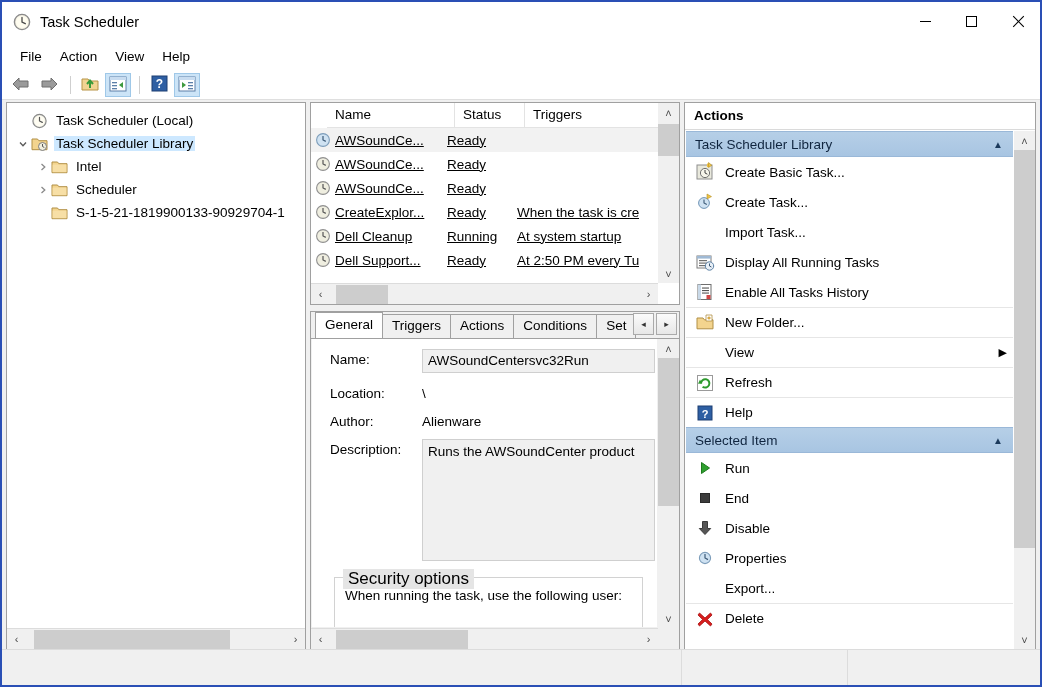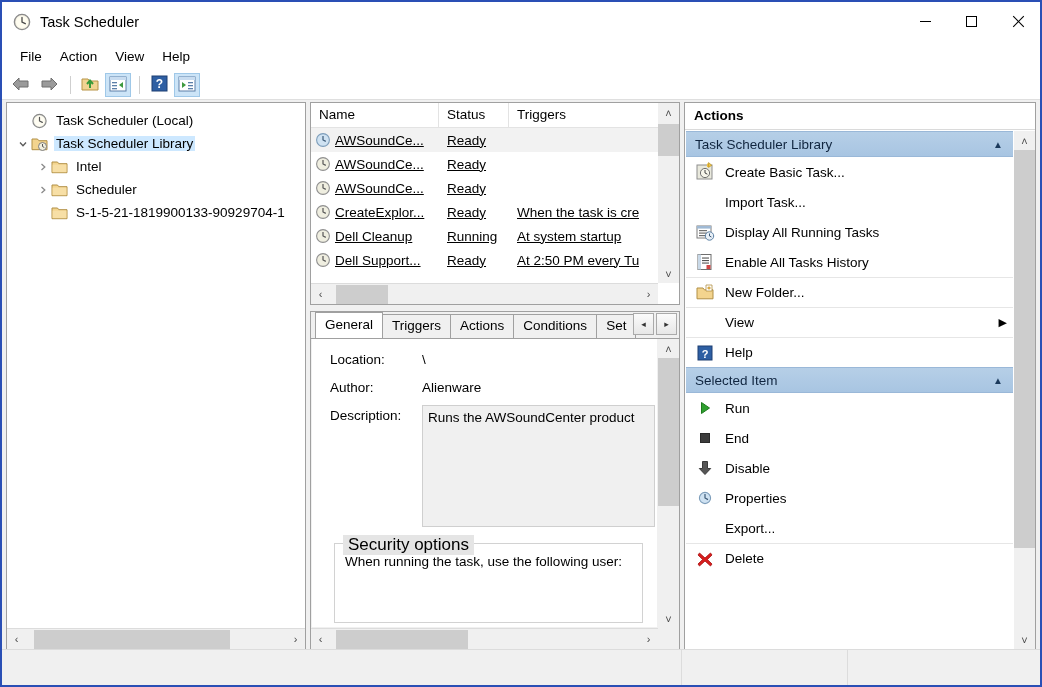--- a/index.html
+++ b/index.html
@@ -137,21 +137,21 @@
     width: 370px; height: 548px;
   }
   .list-pane {
     position: absolute; left: 0; top: 0;
     width: 370px; height: 203px;
     background: #ffffff;
     border: 1px solid #a0a0a0;
     overflow: hidden;
   }
   .list-inner { position: absolute; left: 0; top: 0; right: 21px; bottom: 21px; overflow: hidden; }
-  .lv-header { display: flex; height: 25px; background: #ffffff; border-bottom: 1px solid #e3e3e3; }
+  .lv-header { display: flex; height: 25px; background: #ffffff; border-bottom: 1px solid #e3e3e3; margin-left: 16px; }
   .lv-th {
     font-size: 13.5px; color: #000;
     padding: 4px 0 0 8px;
     border-right: 1px solid #e3e3e3;
     white-space: nowrap; overflow: hidden;
   }
   .lv-row { display: flex; height: 24px; align-items: center; white-space: nowrap; }
   .lv-row.selected { background: #f2f2f2; }
   .lv-cell { font-size: 13.5px; padding-left: 8px; overflow: hidden; white-space: nowrap; text-decoration: underline; }
   .lv-cell.name { display: flex; align-items: center; padding-left: 4px; }
@@ -561,20 +561,24 @@
           <div class="tab">Conditions</div>
           <div class="tab">Set</div>
           <div class="tab-spin">
             <div class="sp">◂</div>
             <div class="sp">▸</div>
           </div>
         </div>
 
         <div class="detail-body">
           <div class="form-row">
+            <div class="form-label">Name:</div>
+            <div class="form-input">AWSoundCentersvc32Run</div>
+          </div>
+          <div class="form-row">
             <div class="form-label">Location:</div>
             <div class="form-static">\</div>
           </div>
           <div class="form-row">
             <div class="form-label">Author:</div>
             <div class="form-static">Alienware</div>
           </div>
           <div class="form-row">
             <div class="form-label">Description:</div>
             <div class="form-textarea">Runs the AWSoundCenter product</div>
@@ -620,20 +624,30 @@
               <rect x="2" y="3" width="15" height="14" fill="#e9e9dd" stroke="#8e8e8e" stroke-width="1"></rect>
               <circle cx="10" cy="11" r="4.6" fill="#f6f5ea" stroke="#6f6f6f" stroke-width="1"></circle>
               <path d="M10 8 L10 11 L12.4 12.2" stroke="#444" stroke-width="1" fill="none"></path>
               <path d="M12 1.5 L15 1.5 L15 5 L12 5 Z" fill="#f0c040"></path>
               <path d="M13.5 0.5 L16.8 3.3 L13.5 5.5 Z" fill="#efc544" stroke="#b38e2a" stroke-width="0.6"></path>
             </svg>
           </span>
           <span class="lbl">Create Basic Task...</span>
         </div>
 
+        <div class="act-item">
+          <span class="ico">
+            <svg width="20" height="20" viewBox="0 0 20 20">
+              <circle cx="9" cy="11" r="5.4" fill="#cfe2f2" stroke="#6f94b6" stroke-width="1"></circle>
+              <path d="M9 7.5 L9 11 L11.8 12.4" stroke="#3d5a77" stroke-width="1.1" fill="none"></path>
+              <path d="M12 2 L16.5 4.6 L12 7 Z" fill="#efc544" stroke="#b38e2a" stroke-width="0.6"></path>
+            </svg>
+          </span>
+          <span class="lbl">Create Task...</span>
+        </div>
 
         <div class="act-item">
           <span class="ico"></span>
           <span class="lbl">Import Task...</span>
         </div>
 
         <div class="act-item">
           <span class="ico">
             <svg width="20" height="20" viewBox="0 0 20 20">
               <rect x="2" y="4" width="14" height="12" fill="#ffffff" stroke="#7d7d7d" stroke-width="1"></rect>
@@ -672,20 +686,30 @@
           </span>
           <span class="lbl">New Folder...</span>
         </div>
 
         <div class="act-item sep">
           <span class="ico"></span>
           <span class="lbl">View</span>
           <span class="sub">▶</span>
         </div>
 
+        <div class="act-item sep">
+          <span class="ico">
+            <svg width="20" height="20" viewBox="0 0 20 20">
+              <rect x="2.5" y="2.5" width="15" height="15" fill="#ffffff" stroke="#9a9a9a" stroke-width="1"></rect>
+              <path d="M6 10.5 a4.2 4.2 0 1 1 1.6 3.2" fill="none" stroke="#2e9a2e" stroke-width="2"></path>
+              <path d="M5 6.5 L7.2 10.5 L3 10.8 Z" fill="#2e9a2e"></path>
+            </svg>
+          </span>
+          <span class="lbl">Refresh</span>
+        </div>
 
         <div class="act-item sep">
           <span class="ico">
             <svg width="20" height="20" viewBox="0 0 20 20">
               <rect x="3" y="3" width="14" height="14" fill="#2e5fa3" stroke="#1d3f72" stroke-width="1"></rect>
               <text x="10" y="14.5" font-size="11" font-family="Liberation Sans, sans-serif" fill="#ffffff" text-anchor="middle" font-weight="bold">?</text>
             </svg>
           </span>
           <span class="lbl">Help</span>
         </div>

